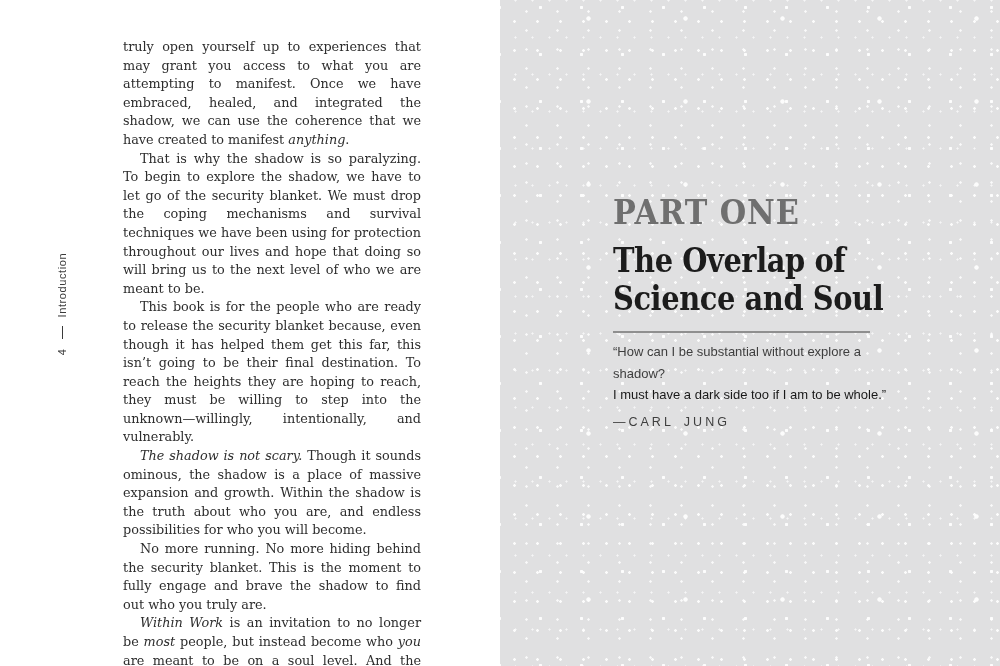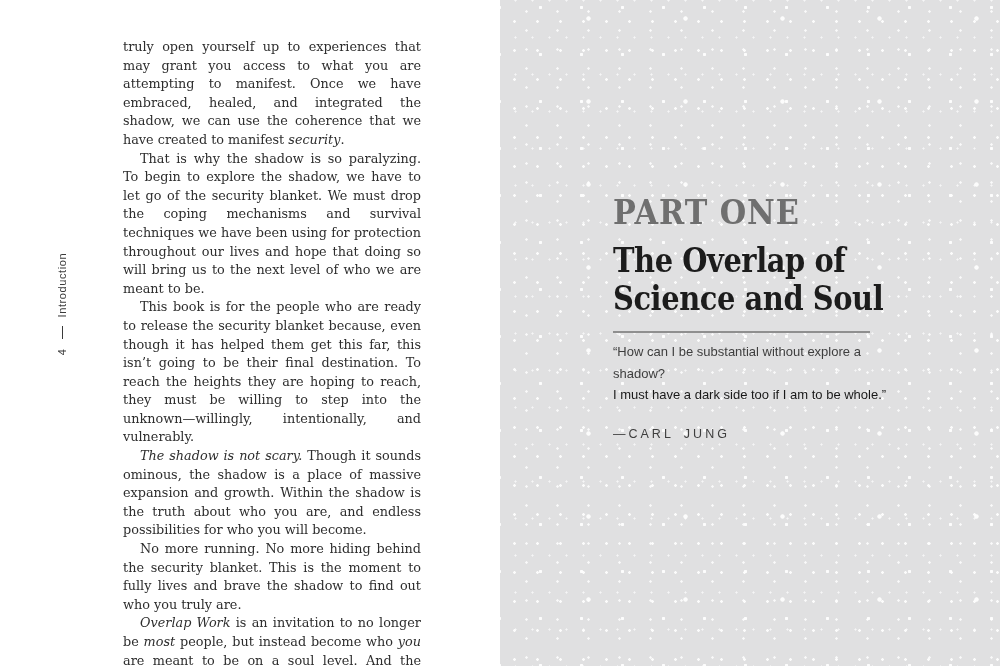--- a/index.html
+++ b/index.html
@@ -94,45 +94,45 @@
   .quote-block{
     position:absolute;left:113px;top:341px;width:285px;
     font-family:"Liberation Sans",sans-serif;
     font-size:13px;line-height:21.5px;
     color:var(--quote_text);
   }
   .quote-line-bold{
     font-weight:normal;color:var(--quote_bold);
   }
   .attribution{
-    margin-top:18px;
+    margin-top:6px;
     font-size:12.5px;letter-spacing:3px;word-spacing:4px;
     color:var(--quote_text);
   }
 </style>
 </head>
 <body>
 
 <div class="spread">
 
   <div class="left-page">
 
     <div class="margin-strip">
       <span>4</span>
       <span class="sep-rule"></span>
       <span>Introduction</span>
     </div>
 
     <div class="left-body">
-        <p><span>truly open yourself up to experiences that may grant you access to what you are attempting to manifest. Once we have embraced, healed, and integrated the shadow, we can use the coherence that we have created to manifest </span><i>security</i><span>.</span></p>
+        <p><span>truly open yourself up to experiences that may grant you access to what you are attempting to manifest. Once we have embraced, healed, and integrated the shadow, we can use the coherence that we have created to manifest </span><i>anything</i><span>.</span></p>
         <p class="indent"><span>That is why the shadow is so paralyzing. To begin to explore the shadow, we have to let go of the security blanket. We must drop the coping mechanisms and survival techniques we have been using for protection throughout our lives and hope that doing so will bring us to the next level of who we are meant to be.</span></p>
         <p class="indent"><span>This book is for the people who are ready to release the security blanket because, even though it has helped them get this far, this isn’t going to be their final destination. To reach the heights they are hoping to reach, they must be willing to step into the unknown—willingly, intentionally, and vulnerably.</span></p>
         <p class="indent"><i>The shadow is not scary.</i><span> Though it sounds ominous, the shadow is a place of massive expansion and growth. Within the shadow is the truth about who you are, and endless possibilities for who you will become.</span></p>
-        <p class="indent"><span>No more running. No more hiding behind the security blanket. This is the moment to fully lives and brave the shadow to find out who you truly are.</span></p>
-        <p class="indent"><i>Overlap Work</i><span> is an invitation to no longer be </span><i>most</i><span> people, but instead become who </span><i>you</i><span> are meant to be on a soul level. And the journey begins now.</span></p>
+        <p class="indent"><span>No more running. No more hiding behind the security blanket. This is the moment to fully engage and brave the shadow to find out who you truly are.</span></p>
+        <p class="indent"><i>Within Work</i><span> is an invitation to no longer be </span><i>most</i><span> people, but instead become who </span><i>you</i><span> are meant to be on a soul level. And the journey begins now.</span></p>
       </div>
   </div>
 
   <div class="right-page">
 
     <div class="part-label">PART ONE</div>
 
     <div class="part-title">
       <div>The Overlap of</div>
       <div>Science and Soul</div>

